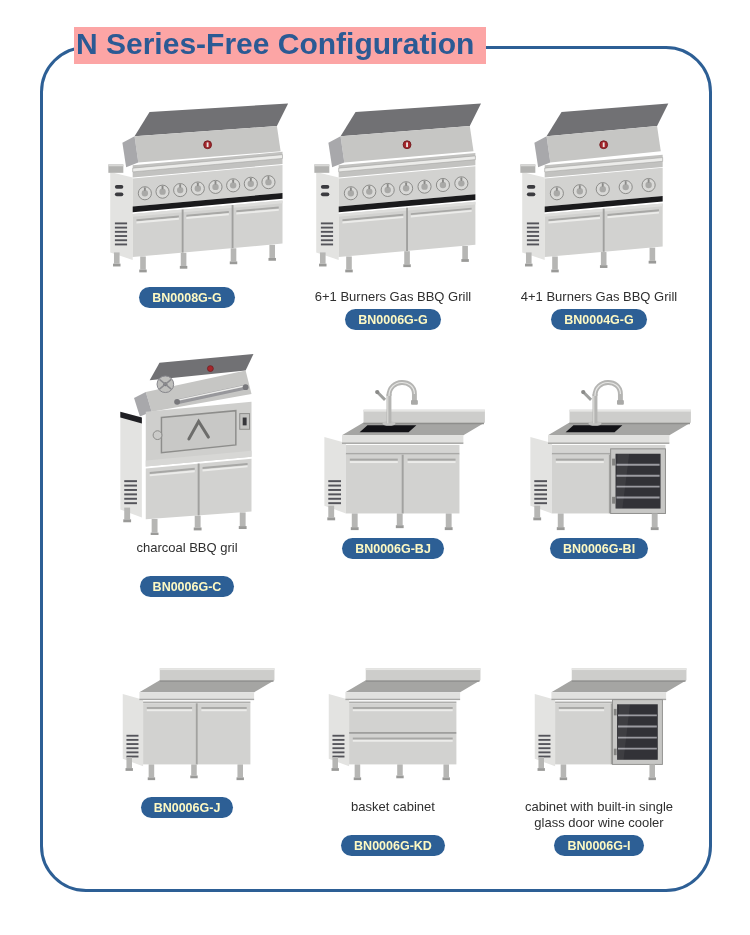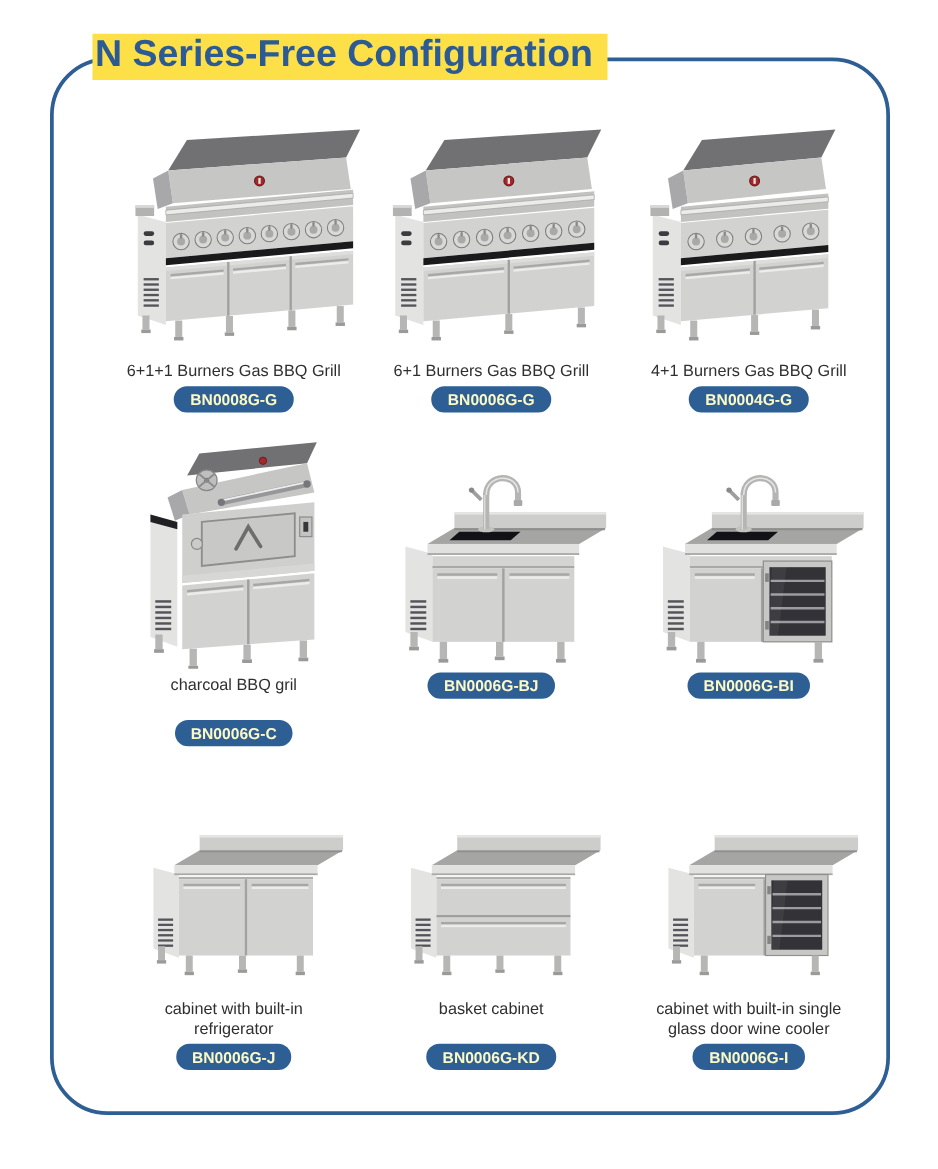--- a/index.html
+++ b/index.html
@@ -1,20 +1,20 @@
 <!DOCTYPE html>
 <html><head>
 <meta charset="utf-8">
 <style>
   html,body{margin:0;padding:0;}
   body{width:750px;height:935px;background:#ffffff;position:relative;overflow:hidden;
        font-family:"Liberation Sans",sans-serif;}
   .frame{position:absolute;left:40px;top:46px;width:666px;height:840px;
          border:3px solid #2d5f95;border-radius:46px;}
-  .title{position:absolute;left:74px;top:27px;z-index:2;background:#fde047;
+  .title{position:absolute;left:74px;top:27px;z-index:2;background:#fca5a5;
          padding:0 12px 3px 2px;font-size:30px;font-weight:bold;color:#2b5a94;}
   .row{position:absolute;left:41px;display:grid;grid-template-columns:repeat(3,206px);}
   .row1{top:37px}.row2{top:300px}.row3{top:597px}
   .card{display:flex;flex-direction:column;align-items:center;}
   .imgbox{display:flex;align-items:flex-end;justify-content:center;width:100%;}
   .row1 .imgbox{height:198px}.row2 .imgbox{height:186px}.row3 .imgbox{height:148px}
   .imgbox svg{height:100%;}
   .caption{margin-top:5px;font-size:13px;line-height:15.5px;color:#2f2f2f;
            text-align:center;white-space:pre-line;}
   .row1 .caption{height:17px}.row2 .caption,.row3 .caption{height:33px}
@@ -91,21 +91,20 @@
             <rect x="198" y="163.9" width="6" height="14" fill="#b6b6b4"></rect>
             <rect x="197" y="177.9" width="8" height="3" fill="#9a9a98"></rect>
             <rect x="103.33333333333334" y="172.4" width="6" height="14" fill="#b6b6b4"></rect>
             <rect x="102.33333333333334" y="186.4" width="8" height="3" fill="#9a9a98"></rect>
             <rect x="156.66666666666669" y="167.6" width="6" height="14" fill="#b6b6b4"></rect>
             <rect x="155.66666666666669" y="181.6" width="8" height="3" fill="#9a9a98"></rect>
             <rect x="32" y="172" width="6" height="12" fill="#b6b6b4"></rect>
             <rect x="31" y="184" width="8" height="3" fill="#9a9a98"></rect>
           </svg>
         </div>
-      <div class="caption">6+1+1 Burners Gas BBQ Grill</div>
       <div class="badge">BN0008G-G</div>
     </div>
     <div class="card">
       <div class="imgbox">
           <svg xmlns="http://www.w3.org/2000/svg" viewBox="0 0 220 200">
             <polygon points="52,92 52,180 28,172 28,86" fill="#e3e3e1"></polygon>
             <rect x="33" y="100" width="9" height="4" fill="#3c3c40" rx="2"></rect>
             <rect x="33" y="108" width="9" height="4" fill="#3c3c40" rx="2"></rect>
             <rect x="33" y="140" width="13" height="2" fill="#54545a"></rect>
             <rect x="33" y="144.5" width="13" height="2" fill="#54545a"></rect>
@@ -399,22 +398,20 @@
             <rect x="58" y="128" width="6" height="14" fill="#b6b6b4"></rect>
             <rect x="57" y="142" width="8" height="3" fill="#9a9a98"></rect>
             <rect x="154" y="128" width="6" height="14" fill="#b6b6b4"></rect>
             <rect x="153" y="142" width="8" height="3" fill="#9a9a98"></rect>
             <rect x="104" y="128" width="6" height="12" fill="#b6b6b4"></rect>
             <rect x="103" y="140" width="8" height="3" fill="#9a9a98"></rect>
             <rect x="34" y="120" width="6" height="12" fill="#b6b6b4"></rect>
             <rect x="33" y="132" width="8" height="3" fill="#9a9a98"></rect>
           </svg>
         </div>
-      <div class="caption">cabinet with built-in
-refrigerator</div>
       <div class="badge">BN0006G-J</div>
     </div>
     <div class="card">
       <div class="imgbox">
           <svg xmlns="http://www.w3.org/2000/svg" viewBox="0 0 200 160">
             <polygon points="52,58 52,130 30,122 30,52" fill="#e3e3e1"></polygon>
             <rect x="34" y="96" width="13" height="2" fill="#54545a"></rect>
             <rect x="34" y="100.5" width="13" height="2" fill="#54545a"></rect>
             <rect x="34" y="105" width="13" height="2" fill="#54545a"></rect>
             <rect x="34" y="109.5" width="13" height="2" fill="#54545a"></rect>

